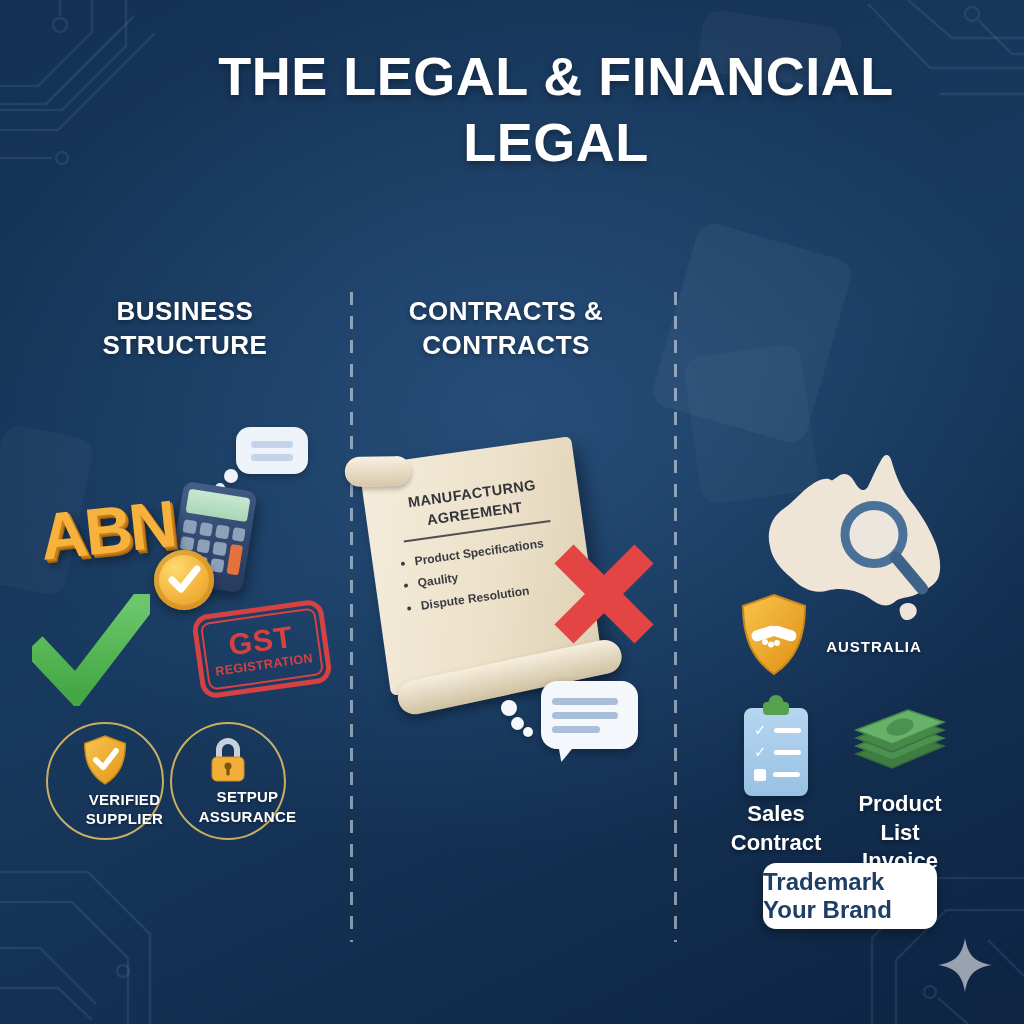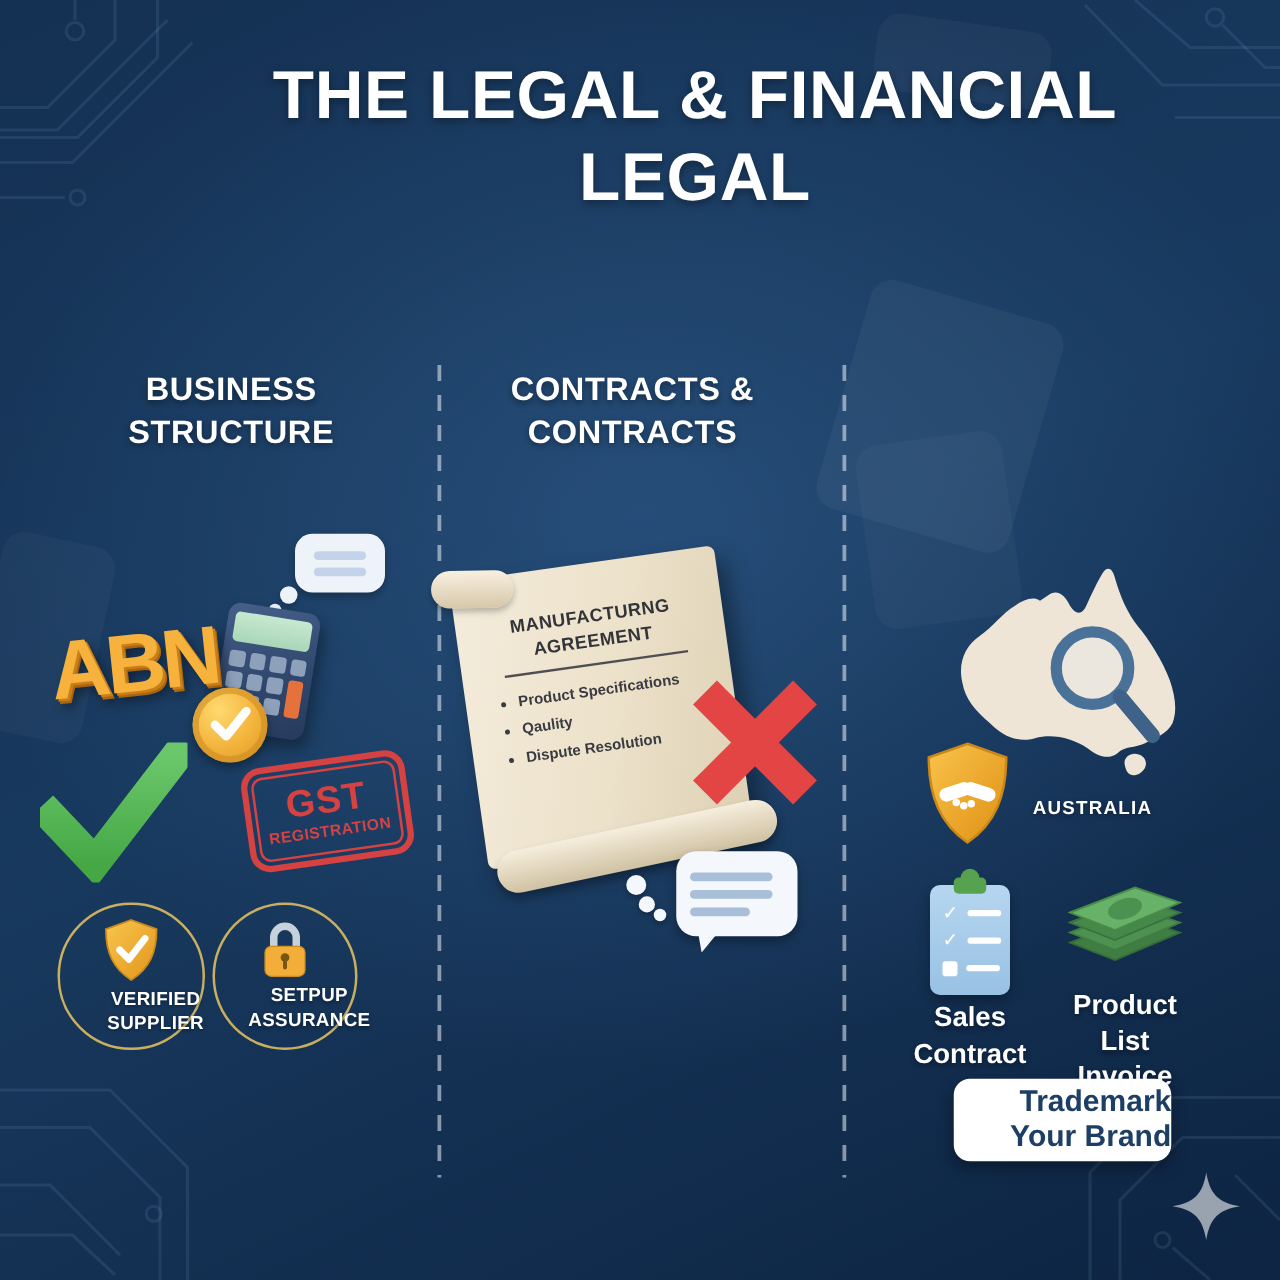--- a/index.html
+++ b/index.html
@@ -120,21 +120,21 @@
   }
   .clip-top{position:absolute;top:-6px;left:50%;transform:translateX(-50%);width:26px;height:13px;background:#57a24f;border-radius:4px;}
   .clip-top::before{content:'';position:absolute;top:-7px;left:50%;transform:translateX(-50%);width:15px;height:15px;background:#57a24f;border-radius:50%;}
   .cb-rows{position:absolute;top:16px;left:10px;display:flex;flex-direction:column;gap:9px;}
   .cb-row{display:flex;align-items:center;gap:7px;height:13px;}
   .cb-check{color:#fff;font-weight:900;font-size:15px;font-family:"DejaVu Sans",sans-serif;line-height:1;}
   .cb-square{width:12px;height:12px;background:#fff;border-radius:2.5px;}
   .cb-line{width:27px;height:5.5px;background:#fff;border-radius:3px;}
   .trademark-box{
     left:763px;top:863px;width:174px;height:66px;background:#fff;border-radius:13px;
-    display:flex;flex-direction:column;align-items:flex-end;justify-content:center;
+    display:flex;flex-direction:column;align-items:flex-start;justify-content:center;
     box-shadow:0 5px 12px rgba(0,0,0,.35);
   }
   .trademark-box span{color:#1d3f66;font-size:24px;font-weight:800;line-height:1.15;}
 </style>
 </head>
 <body>
 
 <div class="canvas">
 
   <svg id="circuits" width="1024" height="1024" viewBox="0 0 1024 1024">

